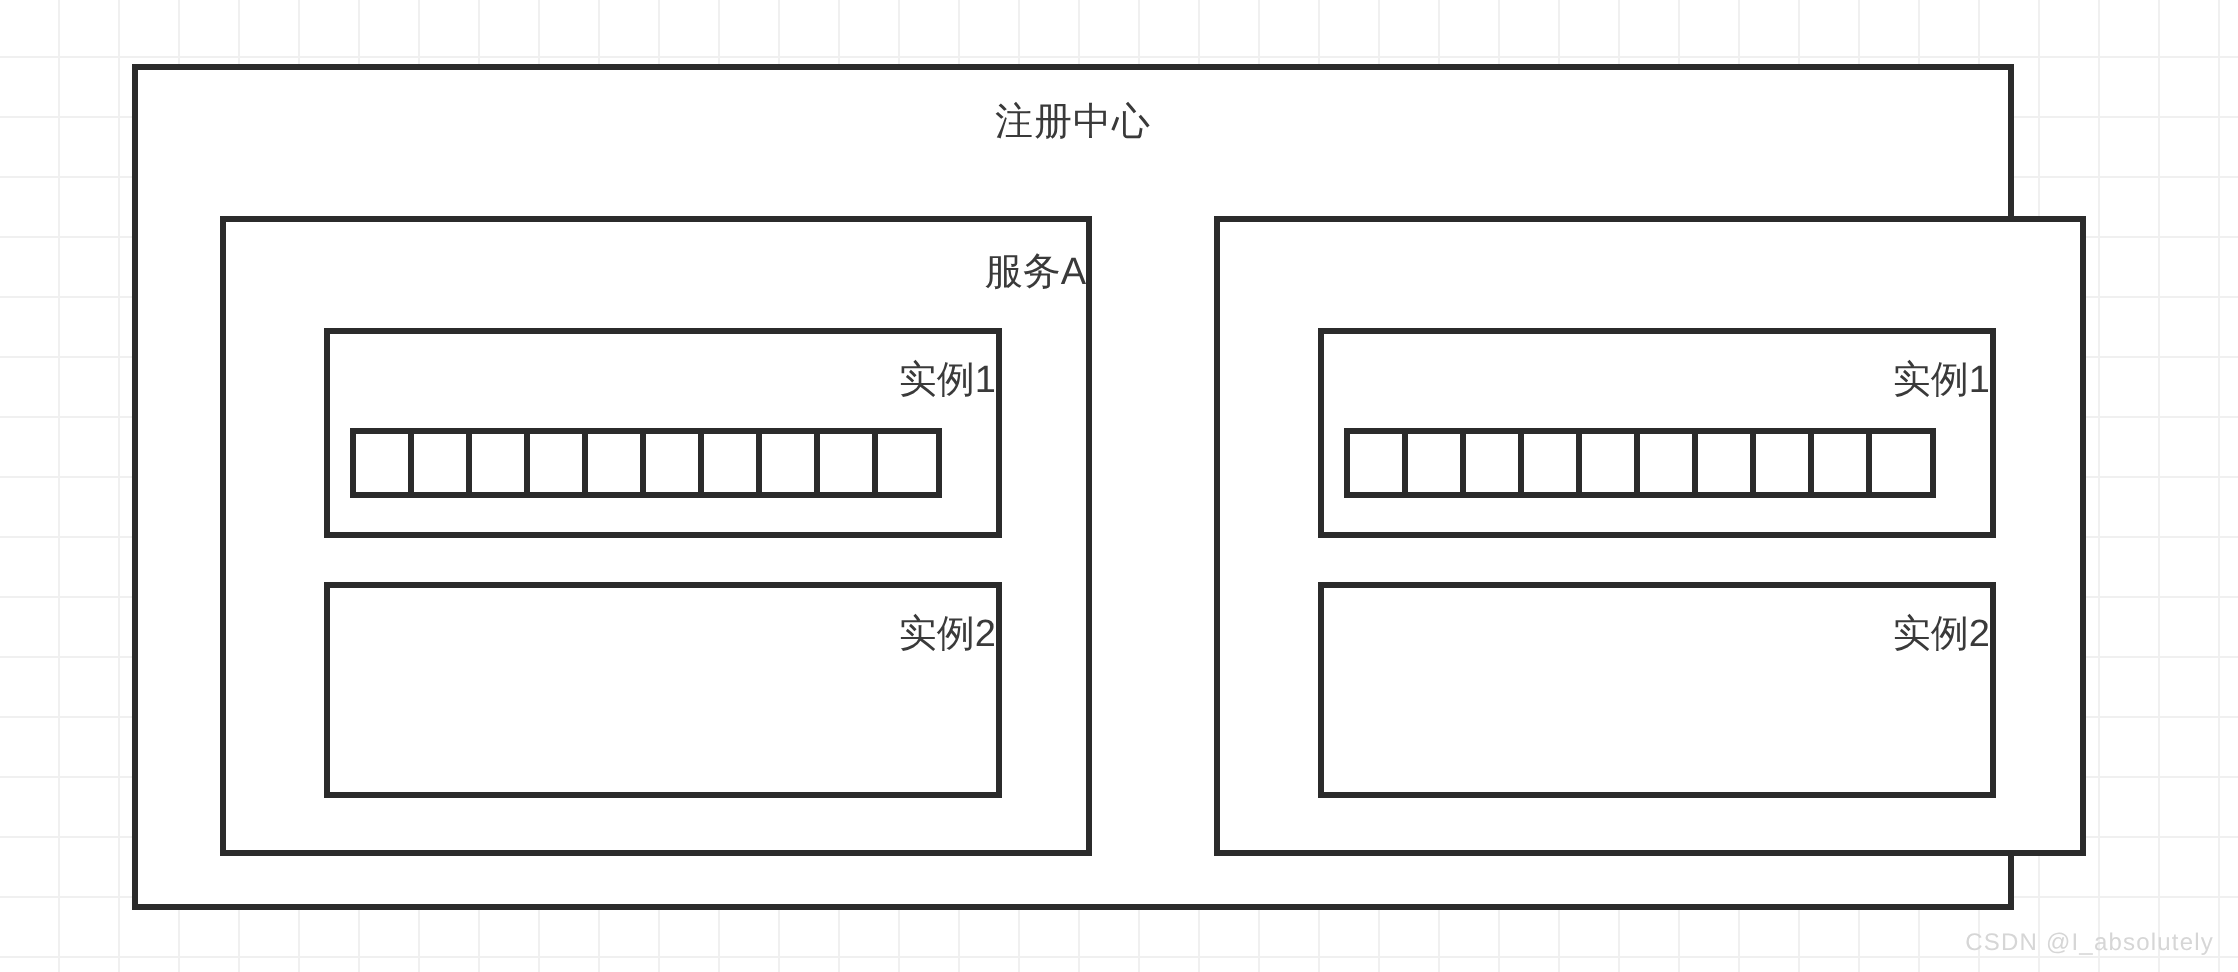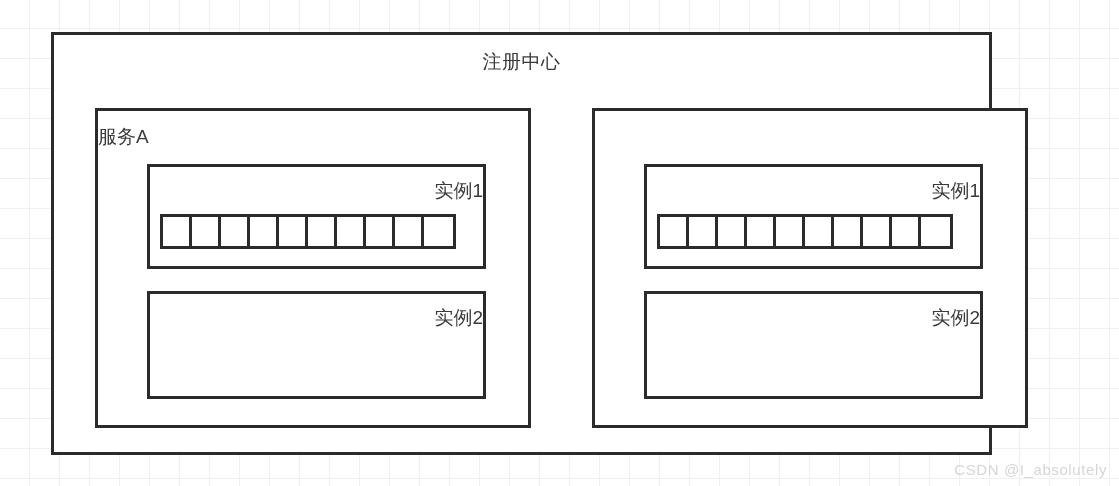--- a/index.html
+++ b/index.html
@@ -20,21 +20,21 @@
     background-image:
       linear-gradient(to right, #f0f0f0 1px, transparent 1px),
       linear-gradient(to bottom, #f0f0f0 1px, transparent 1px);
     background-size: 30px 30px;
     background-position: -1px -2px;
   }
 
   
   .registry-box {
     position: absolute;
-    left: 51px;
+    left: 66px;
     top: 32px;
     width: 941px;
     height: 423px;
     box-sizing: border-box;
     border: 3px solid #2b2b2b;
     background: #ffffff;
   }
 
   .registry-title {
     position: absolute;
@@ -59,21 +59,21 @@
     background: #ffffff;
   }
   .service-box.service-a { left: 41px; }
   .service-box.service-b { left: 538px; }
 
   .service-title {
     position: absolute;
     left: 0;
     top: 16px;
     width: 100%;
-    text-align: left;
+    text-align: right;
     font-size: 19px;
     color: #3a3a3a;
     line-height: 1;
   }
 
   
   .instance-box {
     position: absolute;
     left: 49px;
     width: 339px;
@@ -121,21 +121,21 @@
   }
   .slot-cell:last-child {
     border-right: none;
   }
 
   
   .watermark {
     position: absolute;
     right: 12px;
     bottom: 8px;
-    font-size: 15px;
+    font-size: 12px;
     color: #d6d6d6;
     letter-spacing: 0.6px;
     white-space: nowrap;
     user-select: none;
   }
 </style>
 </head>
 <body>
 
 <div id="canvas">

